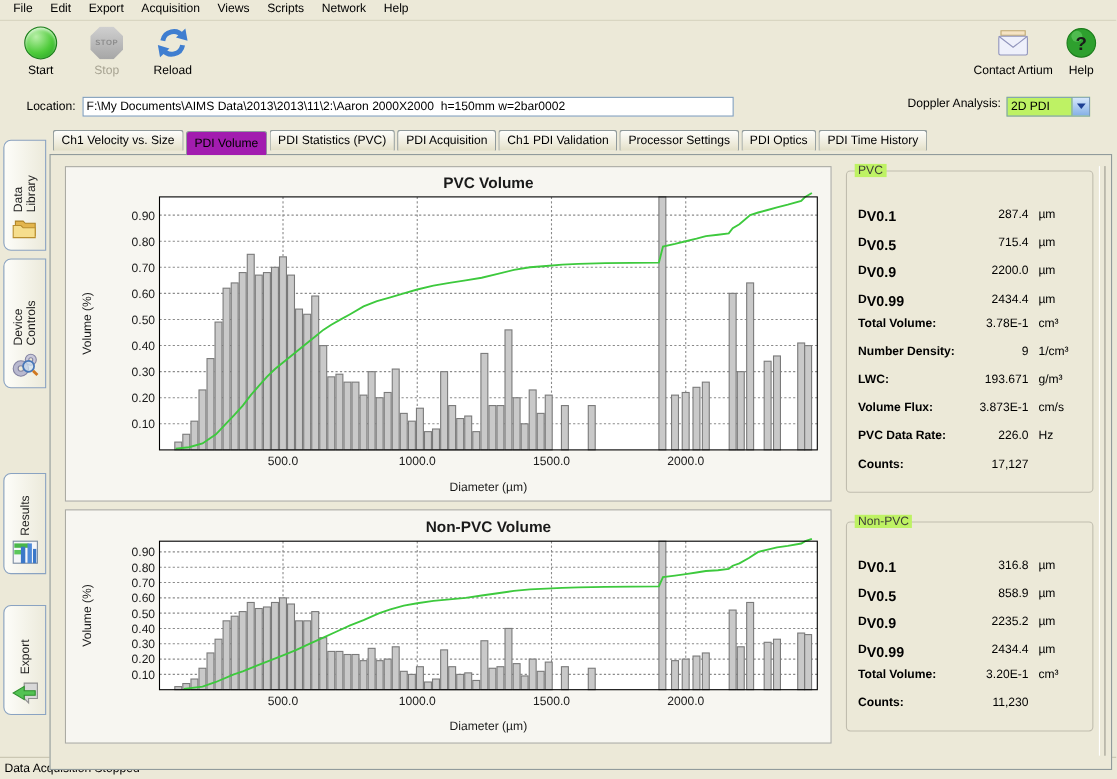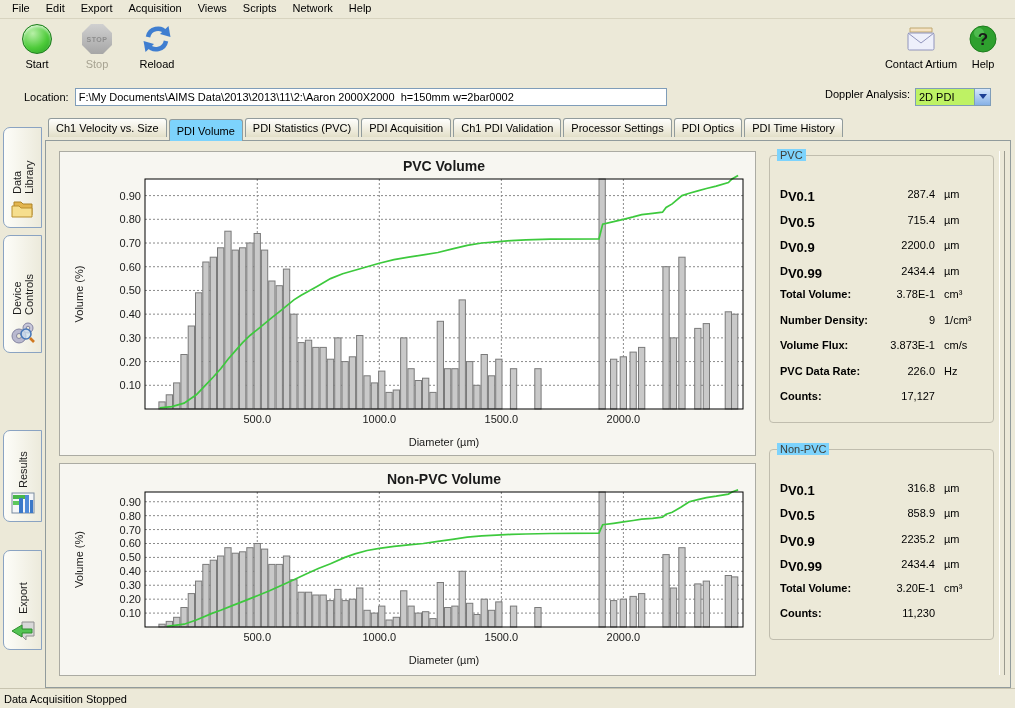--- a/index.html
+++ b/index.html
@@ -34,32 +34,32 @@
   
   .main { position:relative; height:578px; display:flex; }
   .sidebar { position:relative; width:45px; height:100%; }
   .vtab { position:absolute; left:3px; width:39px; border:1px solid #8aa3c2; border-radius:7px 0 0 7px; background:linear-gradient(90deg,#fdfdf9,#eceadb); display:flex; flex-direction:column; align-items:center; padding:8px 0 5px 0; cursor:default; }
   .vtab .vlabel { writing-mode:vertical-rl; transform:rotate(180deg); flex:1; font-size:11px; color:#1c1c1c; }
   .vtab .vicon { margin-top:4px; }
 
   .content { flex:1; display:flex; flex-direction:column; padding-top:8px; }
   .tabstrip { display:flex; height:22px; padding-left:3px; position:relative; z-index:2; }
   .tab { border:1px solid #919B9C; border-bottom:none; border-radius:3px 3px 0 0; background:linear-gradient(#fefefc,#ece9d8 70%,#e2dfc8); padding:3px 7px 3px 7px; margin-right:2px; height:19px; cursor:default; white-space:nowrap; }
-  .tab.active { background:#7dd3fc; height:22px; padding-top:5px; position:relative; top:1px; z-index:3; }
+  .tab.active { background:#a21caf; height:22px; padding-top:5px; position:relative; top:1px; z-index:3; }
   .tabpage { flex:1; border:1px solid #919B9C; background:#ECE9D8; margin-right:4px; position:relative; display:flex; padding:10px 4px 8px 13px; gap:7px; }
 
   
   .chartscol { width:697px; display:flex; flex-direction:column; gap:7px; }
   .chartpanel { border:1px solid #ABABA3; background:#F7F6F1; }
   svg text { font-family:"Liberation Sans","DejaVu Sans",sans-serif; fill:#1a1a1a; }
 
   
   .statscol { flex:1; position:relative; padding:4px 12px 0 6px; }
   .gb { position:relative; border:1px solid #c0bdae; border-radius:4px; padding:30px 8px 6px 10px; margin-bottom:26px; }
-  .gb .legend { position:absolute; top:-7px; left:7px; background:#7dd3fc; padding:0 3px; color:#3e3e38; }
+  .gb .legend { position:absolute; top:-7px; left:7px; background:#bef264; padding:0 3px; color:#3e3e38; }
   .srow { display:flex; align-items:baseline; height:25.5px; }
   .slabel { flex:1; font-weight:bold; }
   .slabel .sub { font-size:13px; position:relative; top:3px; }
   .sval { width:62px; text-align:right; }
   .sunit { width:50px; font-weight:normal; padding-left:9px; }
   .edge-strip { position:absolute; right:1px; top:0; bottom:4px; width:6px; border-left:1px solid #fff; border-right:1px solid #9a9a8e; background:#ECE9D8; }
 
   
   .statusbar { height:20px; border-top:1px solid #c8c4b0; display:flex; align-items:center; padding-left:4px; background:#ECE9D8; }
 </style>
@@ -425,20 +425,25 @@
               <span class="slabel"><span>Total Volume:</span></span>
               <span class="sval">3.78E-1</span>
               <span class="sunit">cm³</span>
             </div>
           <div class="srow">
               <span class="slabel"><span>Number Density:</span></span>
               <span class="sval">9</span>
               <span class="sunit">1/cm³</span>
             </div>
           <div class="srow">
+              <span class="slabel"><span>LWC:</span></span>
+              <span class="sval">193.671</span>
+              <span class="sunit">g/m³</span>
+            </div>
+          <div class="srow">
               <span class="slabel"><span>Volume Flux:</span></span>
               <span class="sval">3.873E-1</span>
               <span class="sunit">cm/s</span>
             </div>
           <div class="srow">
               <span class="slabel"><span>PVC Data Rate:</span></span>
               <span class="sval">226.0</span>
               <span class="sunit">Hz</span>
             </div>
           <div class="srow">

